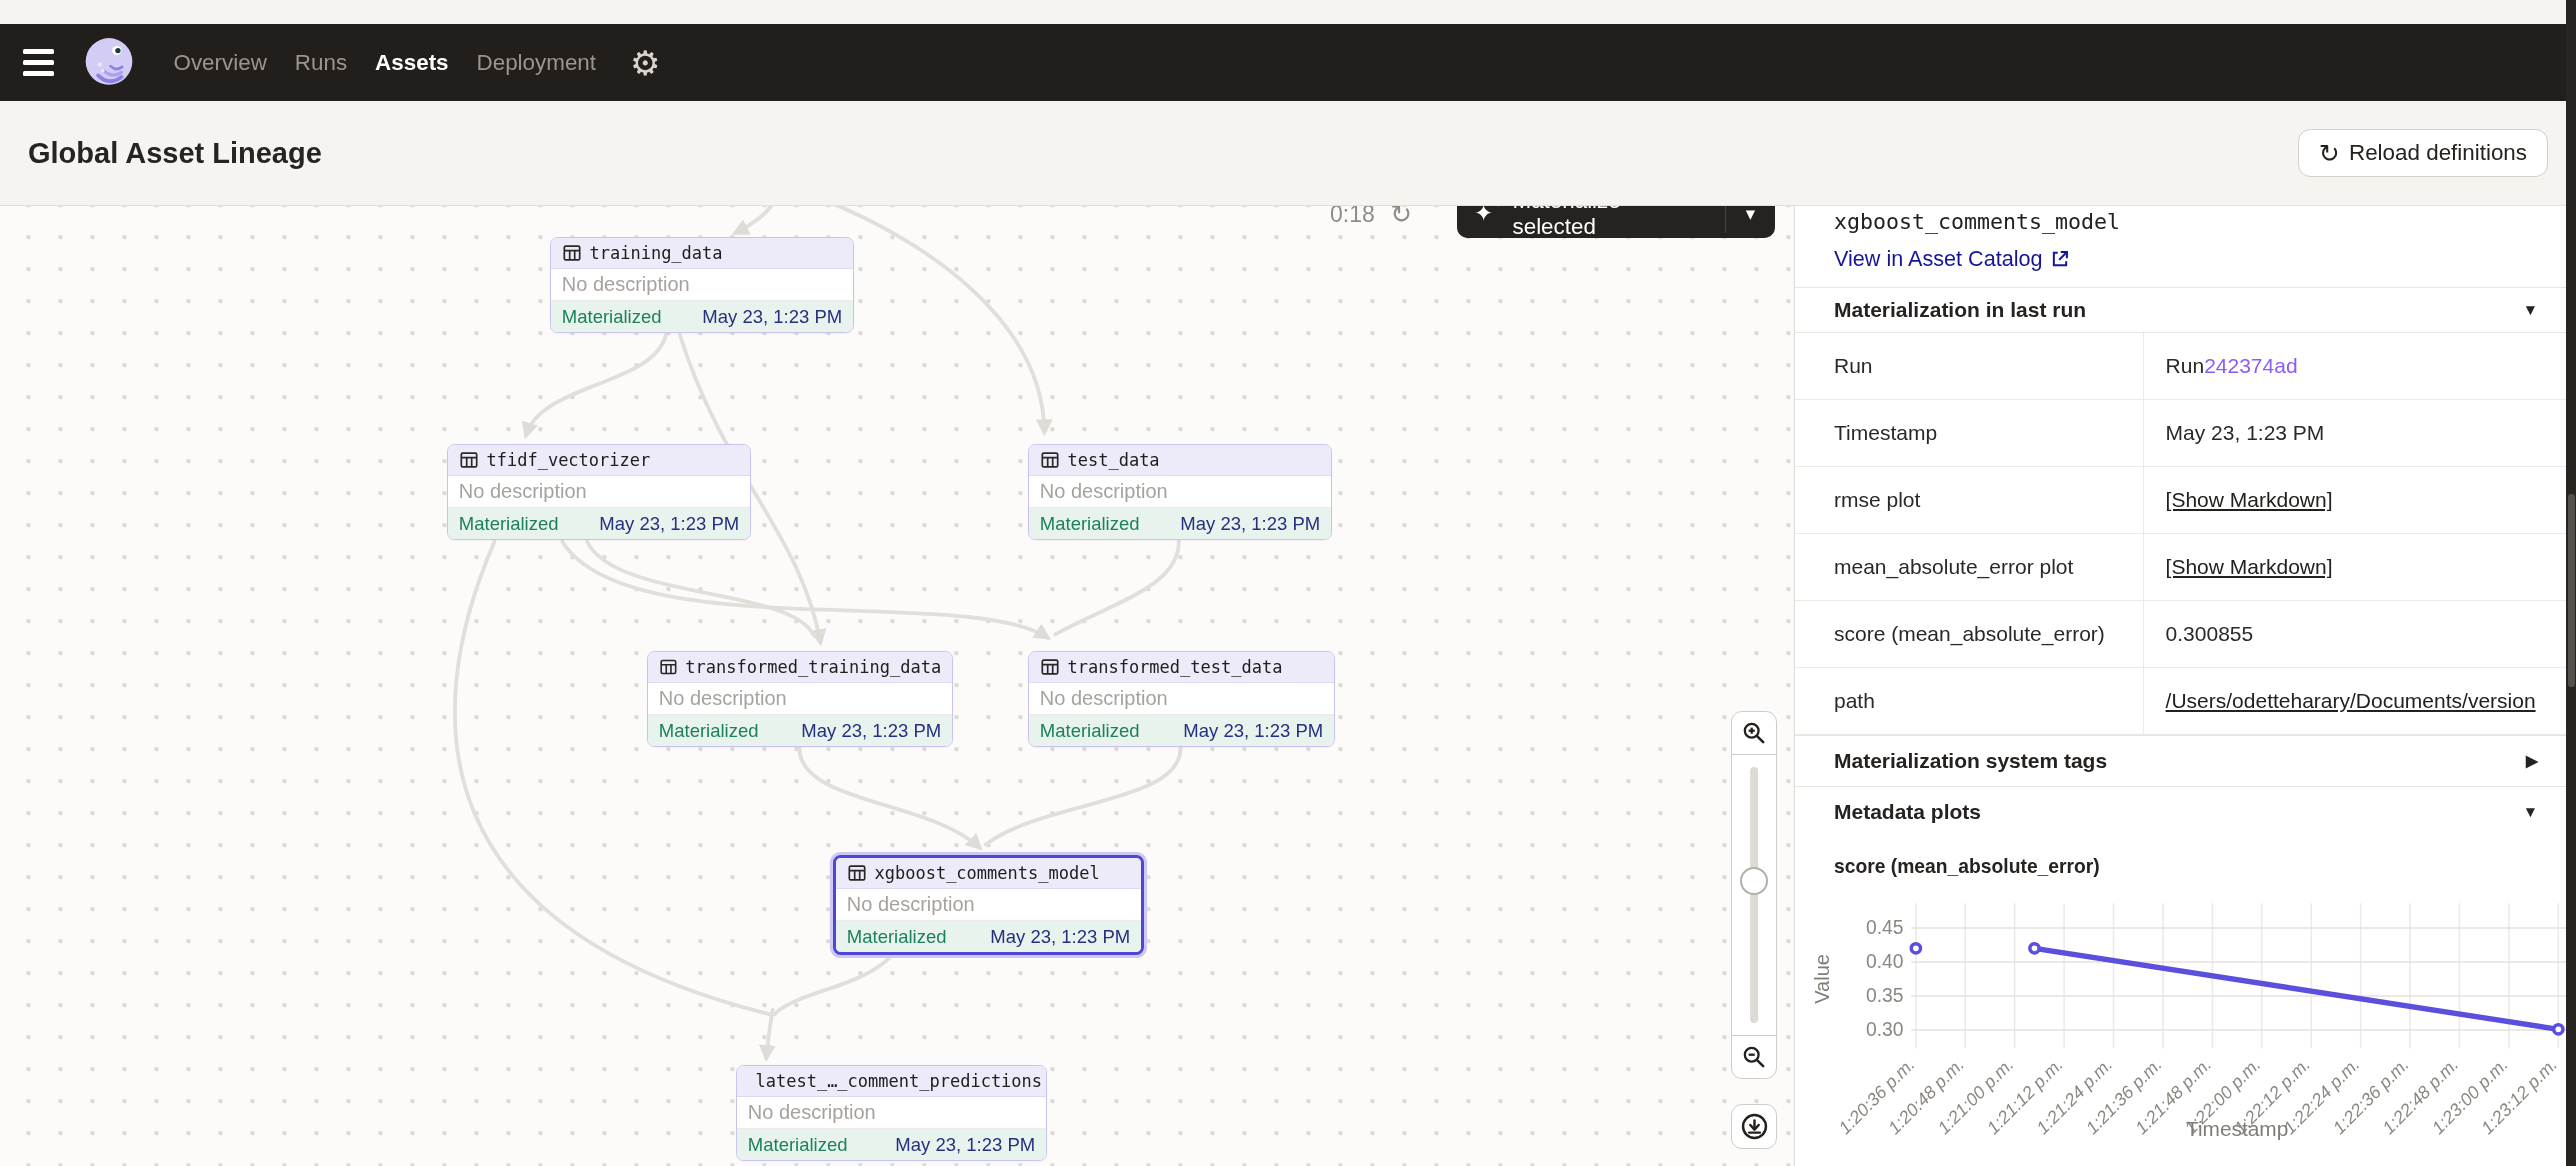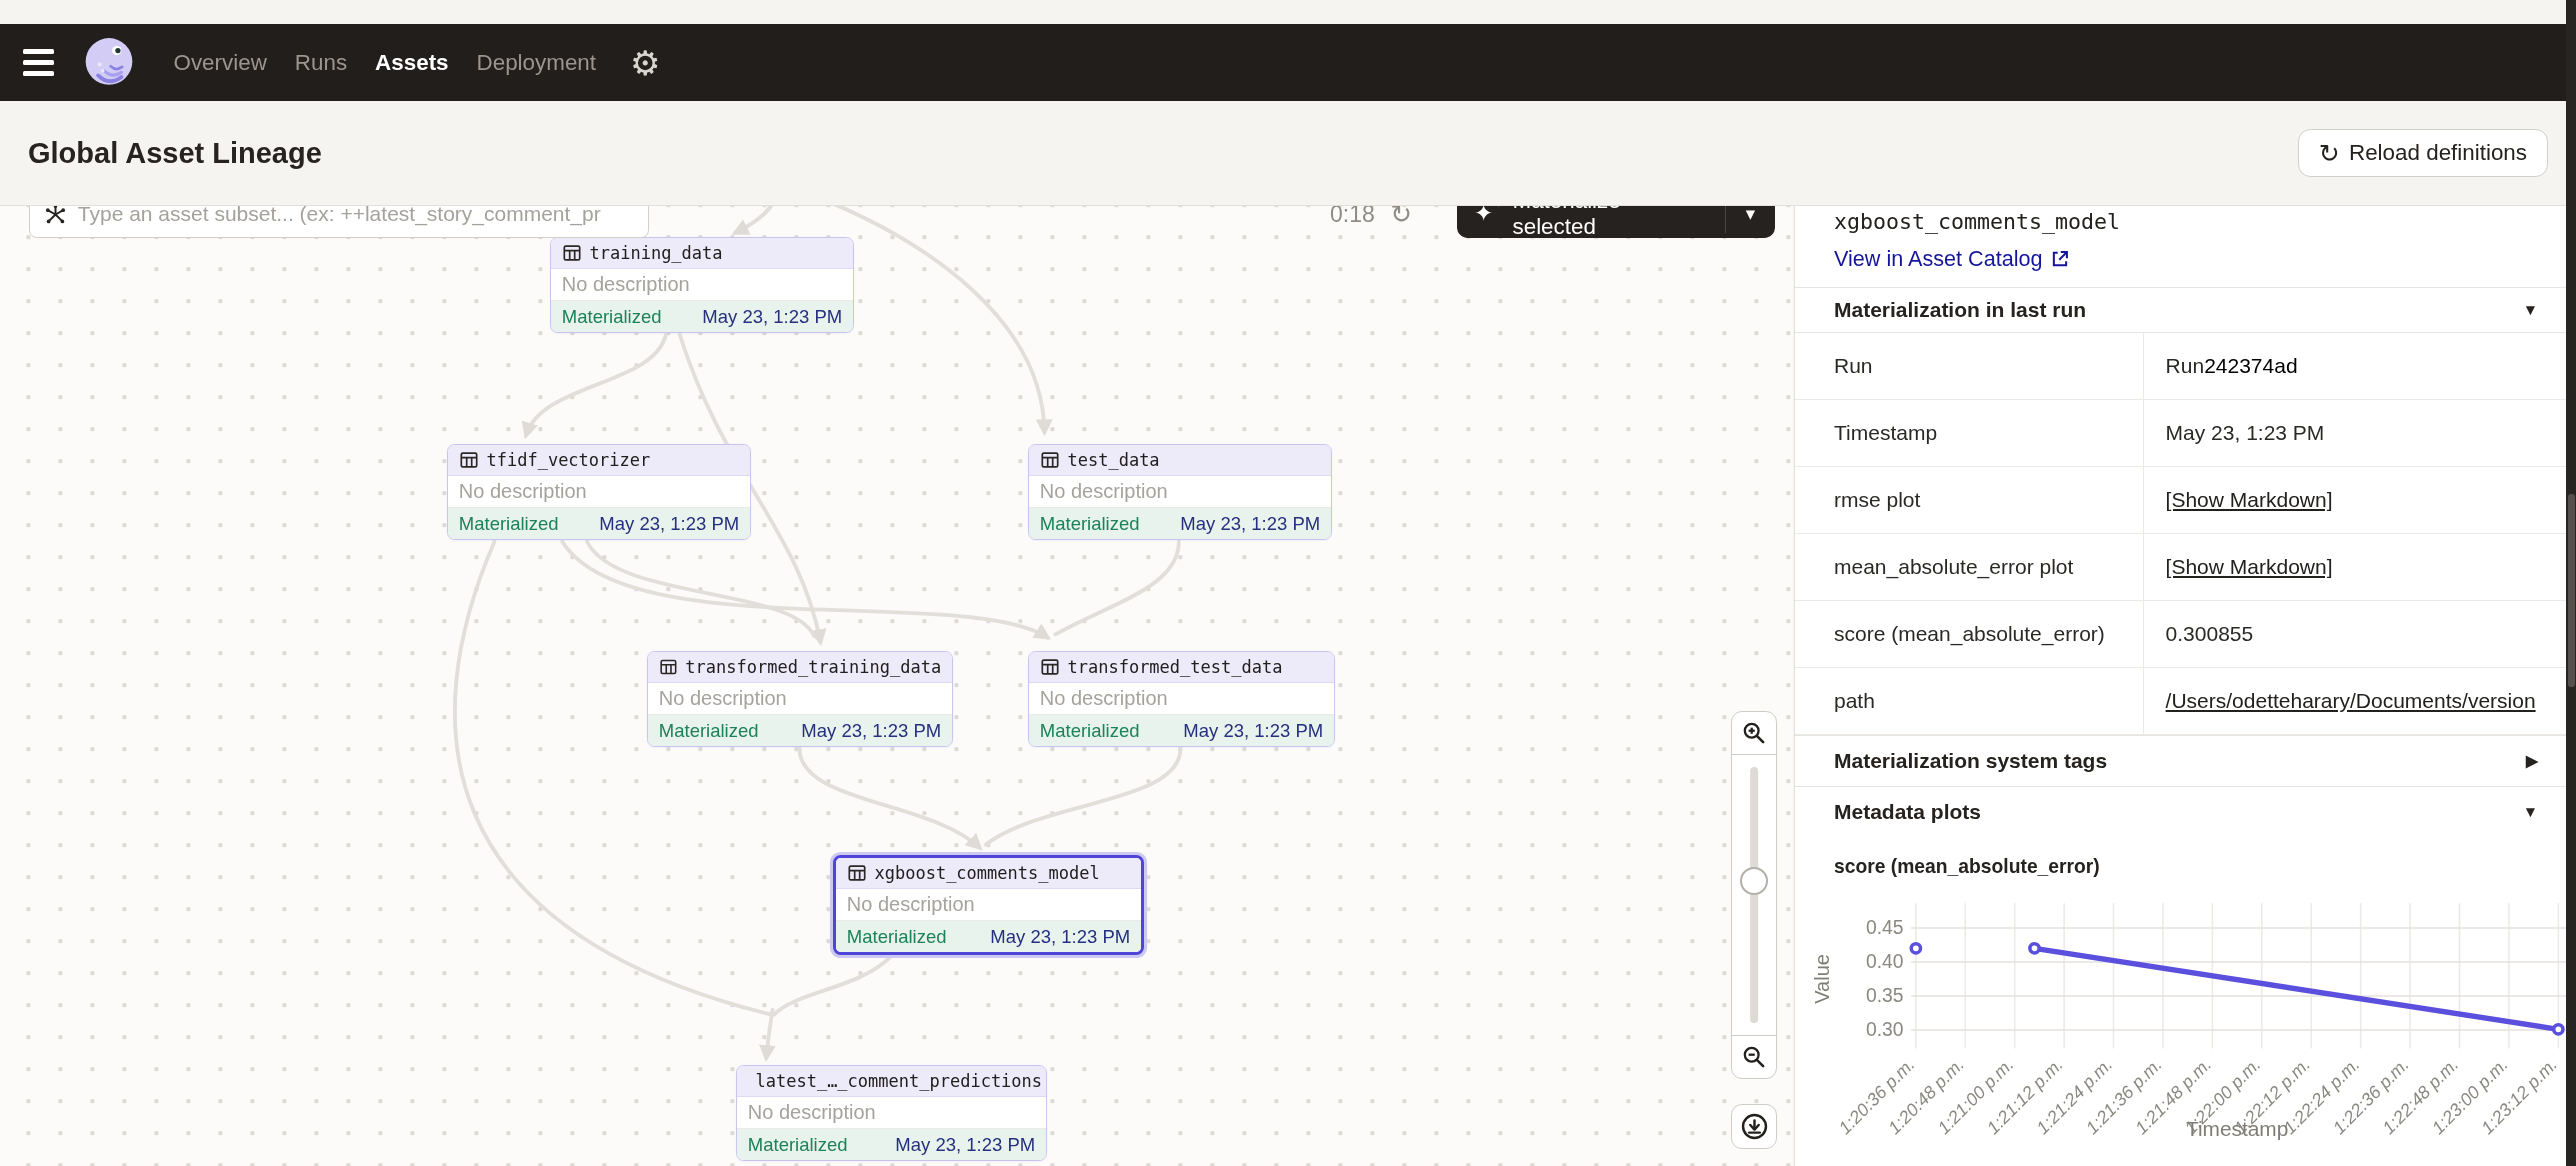--- a/index.html
+++ b/index.html
@@ -72,21 +72,21 @@
   .panel-titlebox { height:104px; padding:26px 0 0 39px; }
   .panel-title { font-family:"DejaVu Sans Mono", monospace; font-size:21.6px; color:#23201e; }
   .catalog-link { margin-top:12.4px; display:flex; align-items:center; gap:7.7px; font-size:21.6px; color:#15159b; cursor:pointer; width:max-content; }
   .section-head { height:45px; border-top:0.8px solid #e7e4e1; display:flex; align-items:center; padding:0 28px 0 39px; font-size:21px; font-weight:bold; color:#26221f; cursor:pointer; }
   .section-head .caret { margin-left:auto; font-size:15.5px; color:#26221f; }
   .section-head.h66 { height:51px; border-bottom:0; }
   .meta-table { border-top:0.8px solid #e7e4e1; }
   .meta-row { display:flex; height:67px; border-bottom:0.8px solid #eceae7; align-items:center; }
   .meta-label { width:348px; padding-left:39px; font-size:21px; color:#2b2926; }
   .meta-value { flex:1; align-self:stretch; display:flex; align-items:center; border-left:0.8px solid #eceae7; padding-left:21.6px; font-size:21px; color:#2b2926; white-space:nowrap; overflow:hidden; }
-  .blue-link { color:#000000; cursor:pointer; }
+  .blue-link { color:#8b5cf6; cursor:pointer; }
   .u-link { text-decoration:underline; color:#23211e; cursor:pointer; }
   .chart-title { margin:18.5px 0 0 39px; font-size:19.3px; font-weight:bold; color:#26221f; height:21.6px; }
   #chart-svg { display:block; margin-top:0; }
 
   
   .scrollstrip { position:absolute; top:0; right:0; width:10px; height:1167px; background:#272422; z-index:9; }
   .scrollthumb { position:absolute; top:494px; left:1.5px; width:7px; height:193px; background:#55504b; border-radius:3.1px; }
 </style>
 </head>
 <body>
@@ -260,37 +260,20 @@
         </svg>
         <span class="node-name">latest_…_comment_predictions</span>
       </div>
     <div class="node-desc">No description</div>
     <div class="node-footer">
         <span class="node-status">Materialized</span>
         <span class="node-date">May 23, 1:23 PM</span>
       </div>
   </div>
 
-  <div class="filter-box">
-    <svg width="23" height="23" viewBox="0 0 30 30">
-      <g stroke="#262220" stroke-width="2.6" stroke-linecap="round">
-        <line x1="15" y1="15" x2="15" y2="5"></line>
-          <line x1="15" y1="15" x2="24" y2="10"></line>
-          <line x1="15" y1="15" x2="23" y2="23"></line>
-          <line x1="15" y1="15" x2="7" y2="23"></line>
-          <line x1="15" y1="15" x2="6" y2="10"></line>
-      </g>
-      <circle cx="15" cy="4" r="2.4" fill="#262220"></circle>
-        <circle cx="25" cy="9.4" r="2.4" fill="#262220"></circle>
-        <circle cx="24" cy="24" r="2.4" fill="#262220"></circle>
-        <circle cx="6" cy="24" r="2.4" fill="#262220"></circle>
-        <circle cx="5" cy="9.4" r="2.4" fill="#262220"></circle>
-    </svg>
-    <input class="filter-input" placeholder="Type an asset subset... (ex: ++latest_story_comment_pr" style="">
-  </div>
   <div class="timer-wrap">
     <span class="timer-text">0:18</span>
     <span class="timer-refresh">↻</span>
   </div>
   <div class="mat-btn">
     <div class="mat-main">
       <span class="sparkle">
         <span class="s1">✦</span>
         <span class="s2">✦</span>
       </span>

